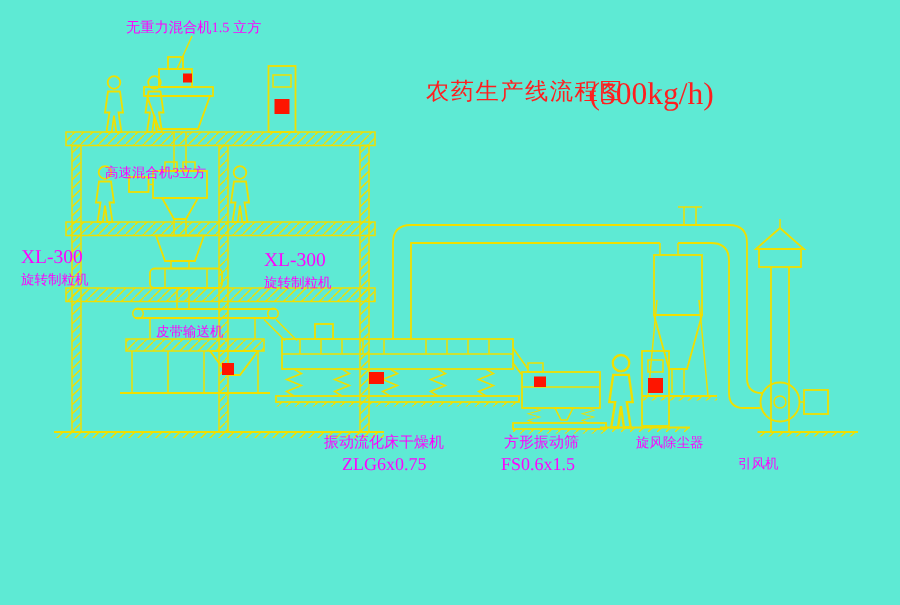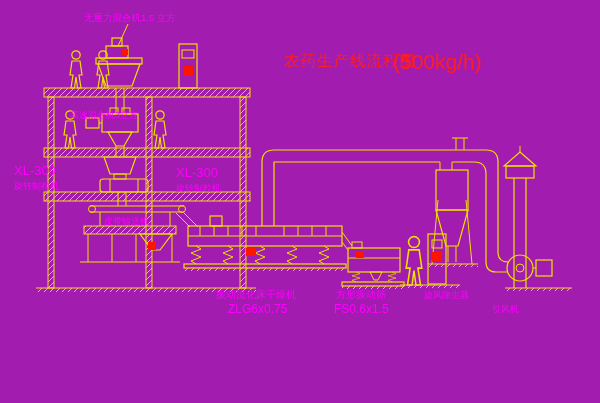--- a/index.html
+++ b/index.html
@@ -1,17 +1,17 @@
 <!DOCTYPE html>
 <html><head>
 <meta charset="utf-8">
 <style>
   html,body{margin:0;padding:0;background:#fff;}
-  .canvas{position:relative;width:600px;height:403px;background:#a21caf;overflow:hidden;
-          font-family:Liberation Sans, sans-serif;}
+  .canvas{position:relative;width:600px;height:403px;background:#5eead4;overflow:hidden;
+          font-family:Liberation Serif, serif;}
   svg{position:absolute;left:0;top:0;}
   .y  { stroke:#f0df00; fill:none; stroke-width:1.2; }
   .yt { stroke:#f0df00; fill:none; stroke-width:1; }
   .yh { fill:url(#hatch); stroke:#f0df00; stroke-width:1; }
   .r  { fill:#fe1500; stroke:none; }
   text.m { fill:#ff00ff; }
   text.t { fill:#ff1e1e; }
 </style>
 </head>
 <body>

